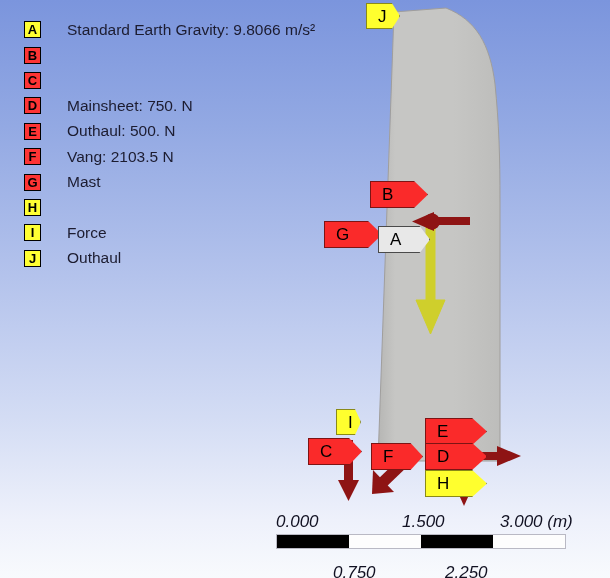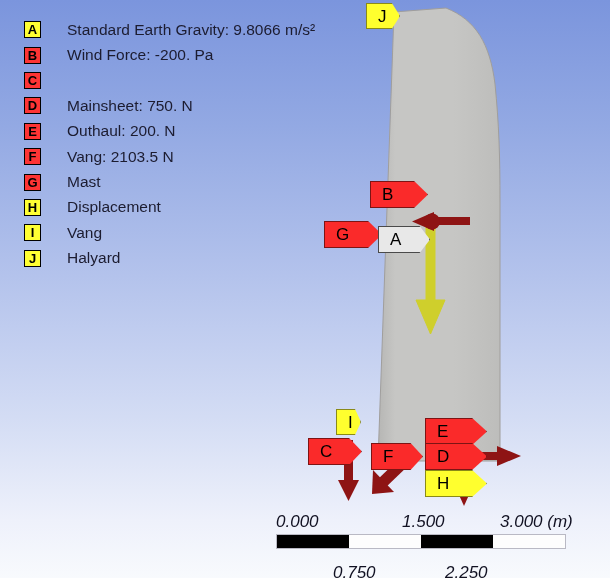--- a/index.html
+++ b/index.html
@@ -200,52 +200,50 @@
 
   <div class="tag yellow" style="left:425px; top:470px; width:62px; height:27px;">H</div>
 
   <div id="legend">
     <div class="legend-row">
       <div class="legend-badge yellow">A</div>
       <div class="legend-label">Standard Earth Gravity: 9.8066 m/s²</div>
     </div>
     <div class="legend-row">
       <div class="legend-badge red">B</div>
-      <div class="legend-label">Wind Force: -200. Pa</div>
     </div>
     <div class="legend-row">
       <div class="legend-badge red">C</div>
     </div>
     <div class="legend-row">
       <div class="legend-badge red">D</div>
       <div class="legend-label">Mainsheet: 750. N</div>
     </div>
     <div class="legend-row">
       <div class="legend-badge red">E</div>
-      <div class="legend-label">Outhaul: 200. N</div>
+      <div class="legend-label">Outhaul: 500. N</div>
     </div>
     <div class="legend-row">
       <div class="legend-badge red">F</div>
       <div class="legend-label">Vang: 2103.5 N</div>
     </div>
     <div class="legend-row">
       <div class="legend-badge red">G</div>
       <div class="legend-label">Mast</div>
     </div>
     <div class="legend-row">
       <div class="legend-badge yellow">H</div>
-      <div class="legend-label">Displacement</div>
     </div>
     <div class="legend-row">
       <div class="legend-badge yellow">I</div>
-      <div class="legend-label">Vang</div>
+      <div class="legend-label">Force</div>
     </div>
     <div class="legend-row">
       <div class="legend-badge yellow">J</div>
-      <div class="legend-label">Halyard</div>
+      <div class="legend-label">Outhaul</div>
     </div>
   </div>
 
   <div id="scale-bar-group">
     <div class="scale-labels-top">
       <span style="left:0px;">0.000</span>
       <span style="left:126px;">1.500</span>
       <span style="left:224px;">3.000 (m)</span>
     </div>
     <div id="scale-ticks">

